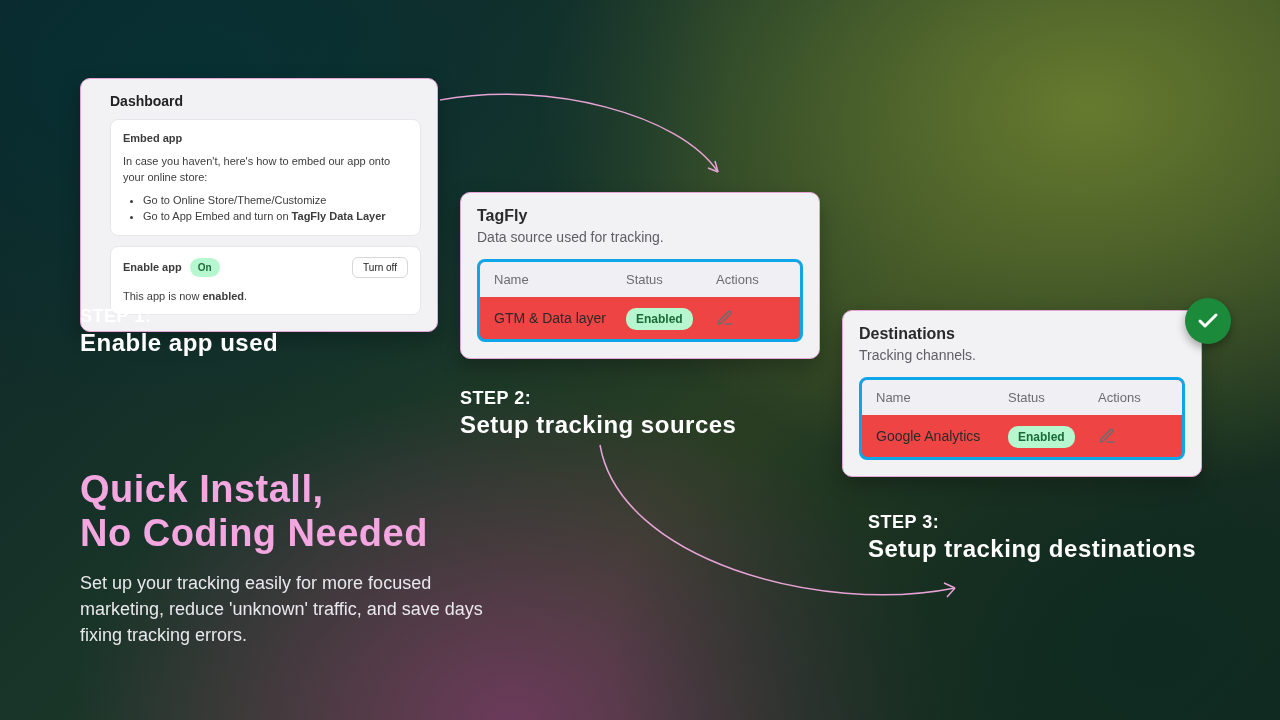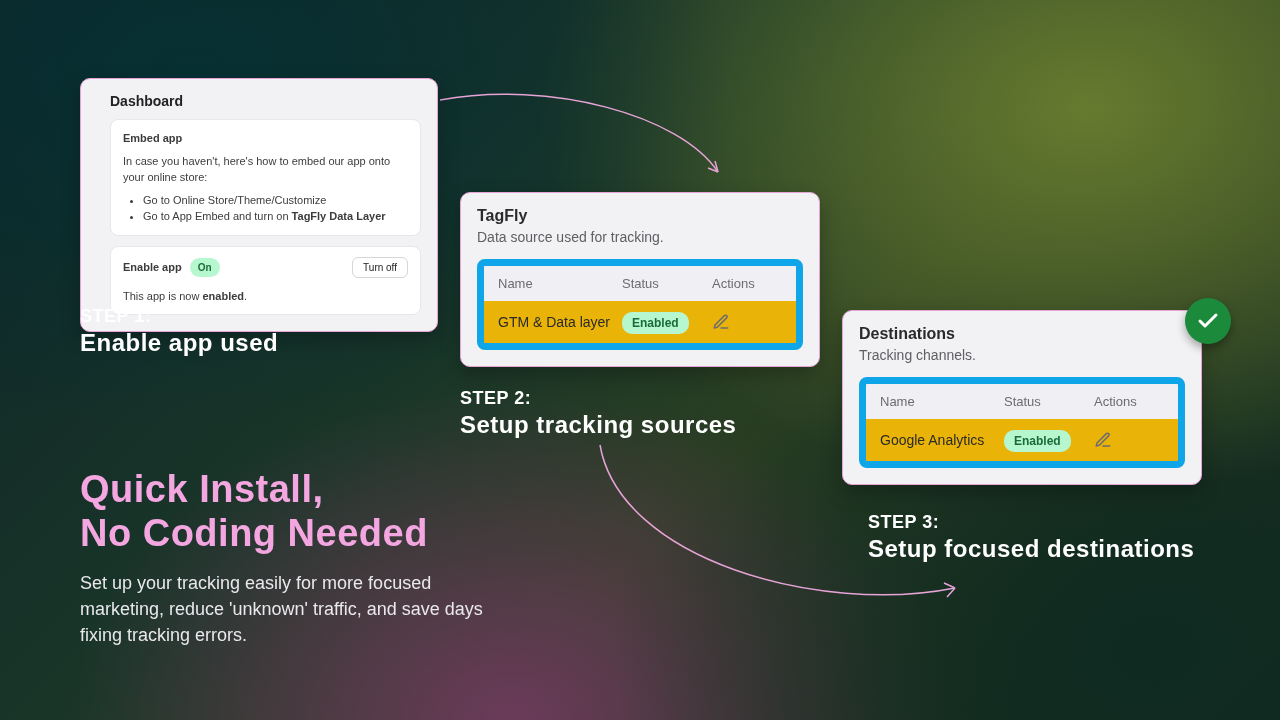--- a/index.html
+++ b/index.html
@@ -42,21 +42,21 @@
   .turnoff {
     font-size: 10px; border: 1px solid #d6d6da; border-radius: 6px; padding: 4px 10px;
     background: #fff; color: #222; cursor: pointer;
   }
   .enabled-note { font-size: 11px; margin-top: 10px; }
 
   
   .card2 { left: 460px; top: 192px; width: 360px; }
   .card2 .title { font-weight: 700; font-size: 16px; color: #2a2a2a; }
   .card2 .subtitle { font-size: 14px; color: #5f5f63; margin: 4px 0 14px 0; }
-  .tablecard { background: #eab308; border: 7px solid #0ea5e9; border-radius: 8px; overflow: hidden; }
+  .tablecard { background: #ef4444; border: 3px solid #0ea5e9; border-radius: 8px; overflow: hidden; }
   .thead { display: flex; background: #f0eff3; padding: 10px 14px; font-size: 13px; color: #6c6c70; }
   .trow { display: flex; align-items: center; padding: 12px 14px; font-size: 14px; color: #2a2a2a; }
   .col-name { flex: 1 1 auto; }
   .col-status { width: 90px; }
   .col-actions { width: 70px; display: flex; justify-content: flex-start; }
   .enabled-pill { background: #b6f7cf; color: #1b6b3a; font-weight: 600; font-size: 12px; padding: 4px 10px; border-radius: 10px; }
   .pencil { color: #6c6c70; cursor: pointer; display: inline-flex; }
 
   
   .card3 { left: 842px; top: 310px; width: 360px; }
@@ -185,21 +185,21 @@
   <div class="step-label step1-label">
     <span class="s1">STEP 1:</span>
     <span class="s2">Enable app used</span>
   </div>
   <div class="step-label step2-label">
     <span class="s1">STEP 2:</span>
     <span class="s2">Setup tracking sources</span>
   </div>
   <div class="step-label step3-label">
     <span class="s1">STEP 3:</span>
-    <span class="s2">Setup focused destinations</span>
+    <span class="s2">Setup tracking destinations</span>
   </div>
 
   <div class="headline">
     <span>Quick Install,</span><br>
     <span>No Coding Needed</span>
   </div>
   <div class="subtext">Set up your tracking easily for more focused marketing, reduce 'unknown' traffic, and save days fixing tracking errors.</div>
 
   <div class="check-badge">
     <svg viewBox="0 0 24 24" fill="none" stroke-width="3" stroke-linecap="round" stroke-linejoin="round">

